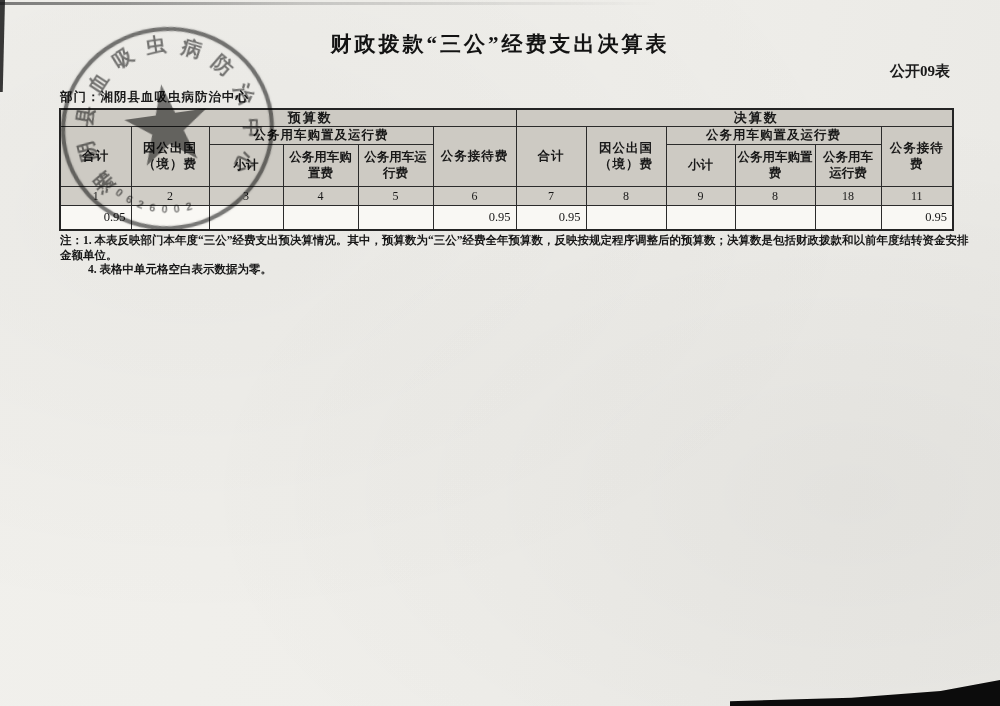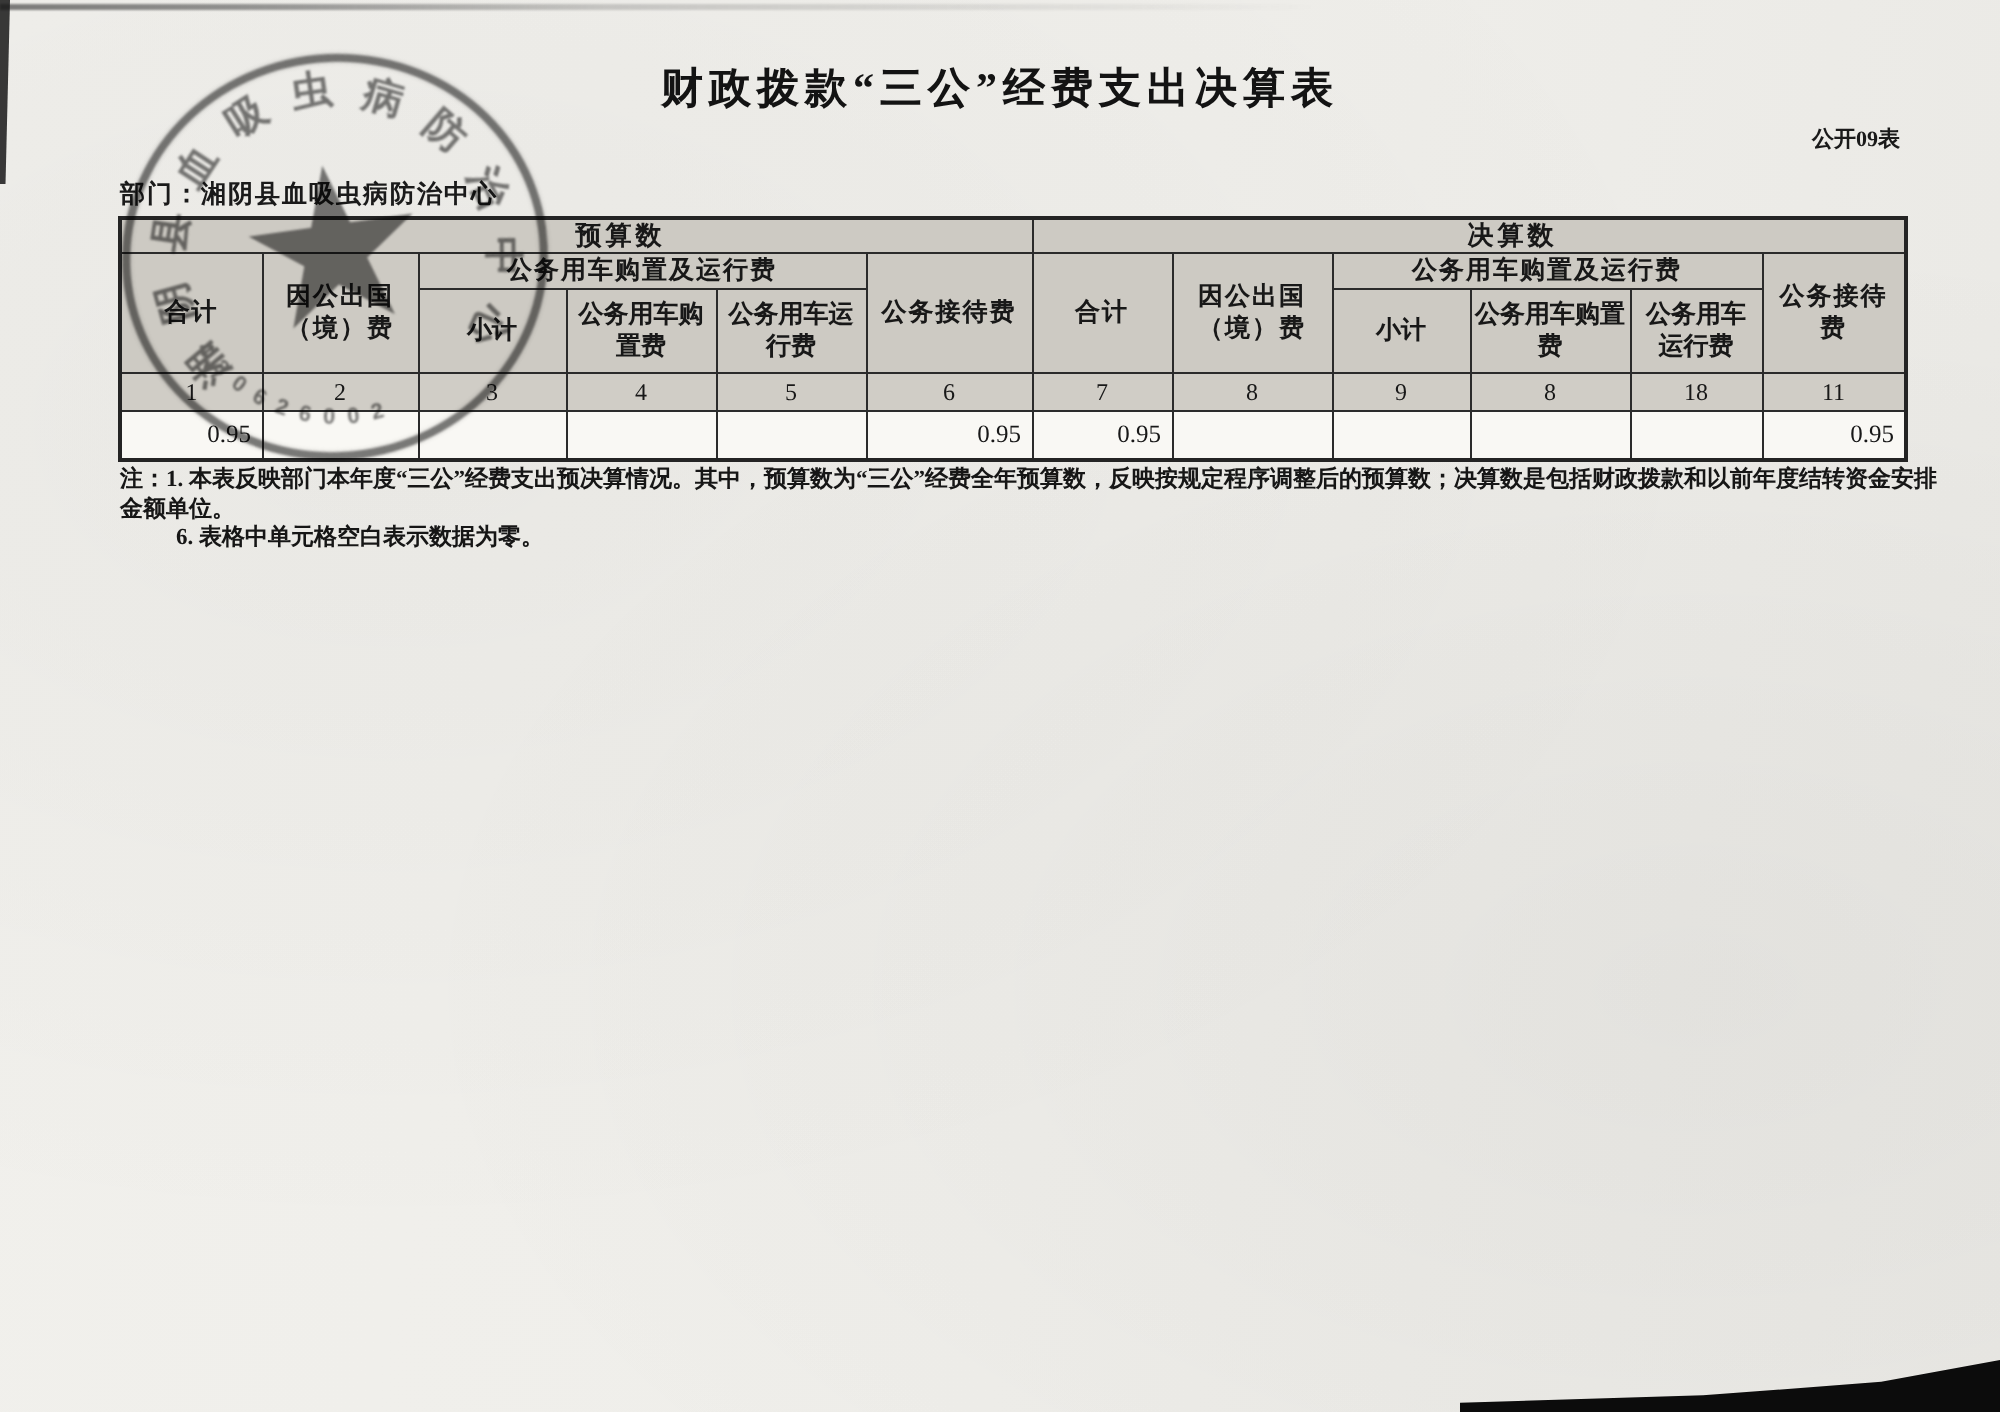--- a/index.html
+++ b/index.html
@@ -16,21 +16,21 @@
   .edge-top{ position:absolute; top:2px; left:0; width:660px; height:3px;
     background:linear-gradient(to right,#2f2f2f 0,#555 120px, rgba(90,90,90,.45) 300px, transparent 100%);
     opacity:.6; filter:blur(.5px); }
   .edge-left{ position:absolute; top:0; left:0; width:5px; height:92px; background:#181818;
     clip-path:polygon(0 0,100% 0,55% 100%,0 100%); opacity:.85; }
   .edge-corner{ position:absolute; right:0; bottom:0; width:270px; height:26px; background:#0c0c0c;
     clip-path:polygon(0 82%, 45% 68%, 78% 42%, 100% 0, 100% 100%, 0 100%); }
 
   .title{ position:absolute; top:30px; left:0; width:100%; text-align:center;
     font-size:21px; font-weight:bold; letter-spacing:3px; color:#131313; }
-  .form-code{ position:absolute; top:62px; right:50px; font-size:11px; font-weight:bold;font-family:Liberation Serif, serif; }
+  .form-code{ position:absolute; top:62px; right:50px; font-size:15px; font-weight:bold;font-family:Liberation Serif, serif; }
   .unit-note{ position:absolute; top:87px; right:50px; font-size:12.5px; font-weight:bold;margin-top:41px; }
   .dept{ position:absolute; top:89px; left:60px; font-size:12.5px; font-weight:bold; letter-spacing:1px; }
 
   table.grid{ position:absolute; top:108px; left:59px; width:893px;
     border-collapse:collapse; table-layout:fixed;
     border:2px solid #242424; }
   table.grid td{ border:1px solid #2b2b2b; text-align:center; vertical-align:middle;
     font-size:12.5px; font-weight:bold; color:#181818; background:#cdcac3;
     padding:0 2px; line-height:1.25; overflow:hidden; }
   tr.r-group td{ height:15px; font-size:13px; letter-spacing:2px;padding-left:46px; }
@@ -139,21 +139,21 @@
       <td></td>
       <td></td>
       <td>0.95</td>
     </tr>
   </tbody>
     </table>
 
   <div class="notes">
     <div>注：1. 本表反映部门本年度“三公”经费支出预决算情况。其中，预算数为“三公”经费全年预算数，反映按规定程序调整后的预算数；决算数是包括财政拨款和以前年度结转资金安排</div>
     <div>金额单位。</div>
-    <div class="indent">6. 表格中单元格空白表示数据为零。</div>
+    <div class="indent">4. 表格中单元格空白表示数据为零。</div>
   </div>
 
   <div class="stamp" style="color: rgb(60, 60, 60);">
     <div class="ring"></div>
     <div class="star">★</div>
     <div class="arc" id="seal-arc">
         <span style="transform: rotate(-122deg) translateY(-84px);">湘</span>
         <span style="transform: rotate(-97.6deg) translateY(-84px);">阴</span>
         <span style="transform: rotate(-73.2deg) translateY(-84px);">县</span>
         <span style="transform: rotate(-48.8deg) translateY(-84px);">血</span>

